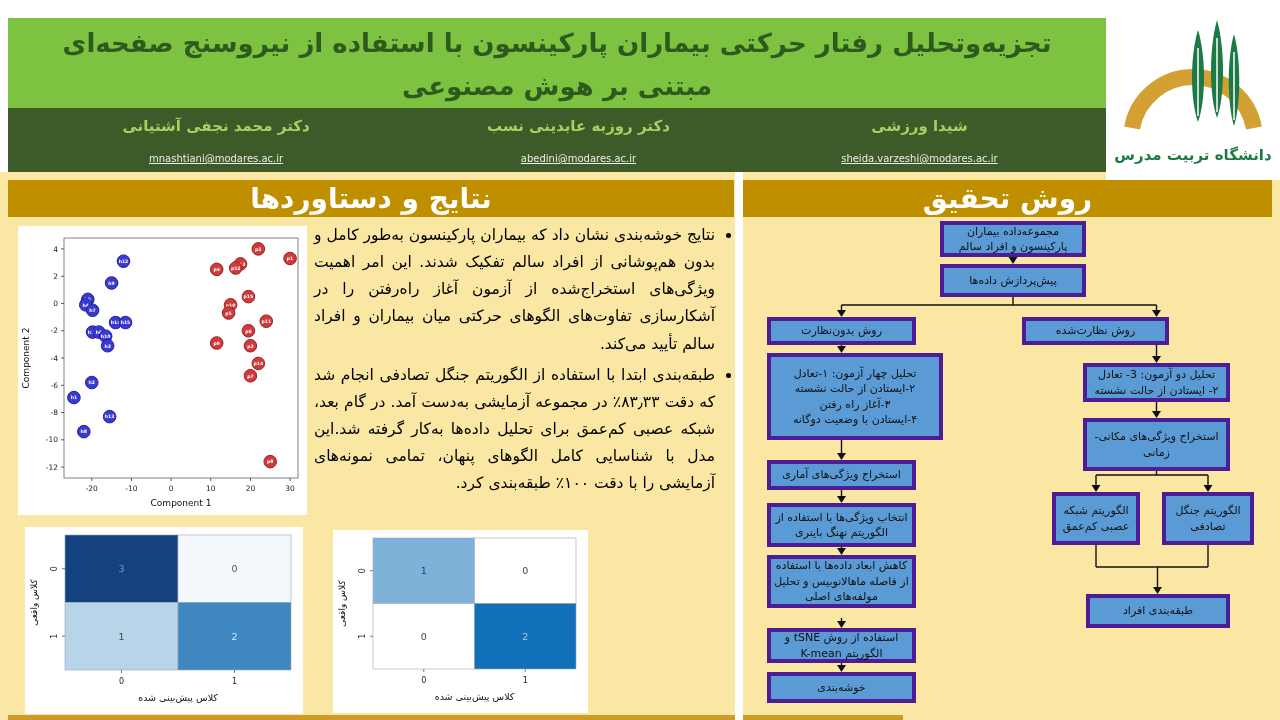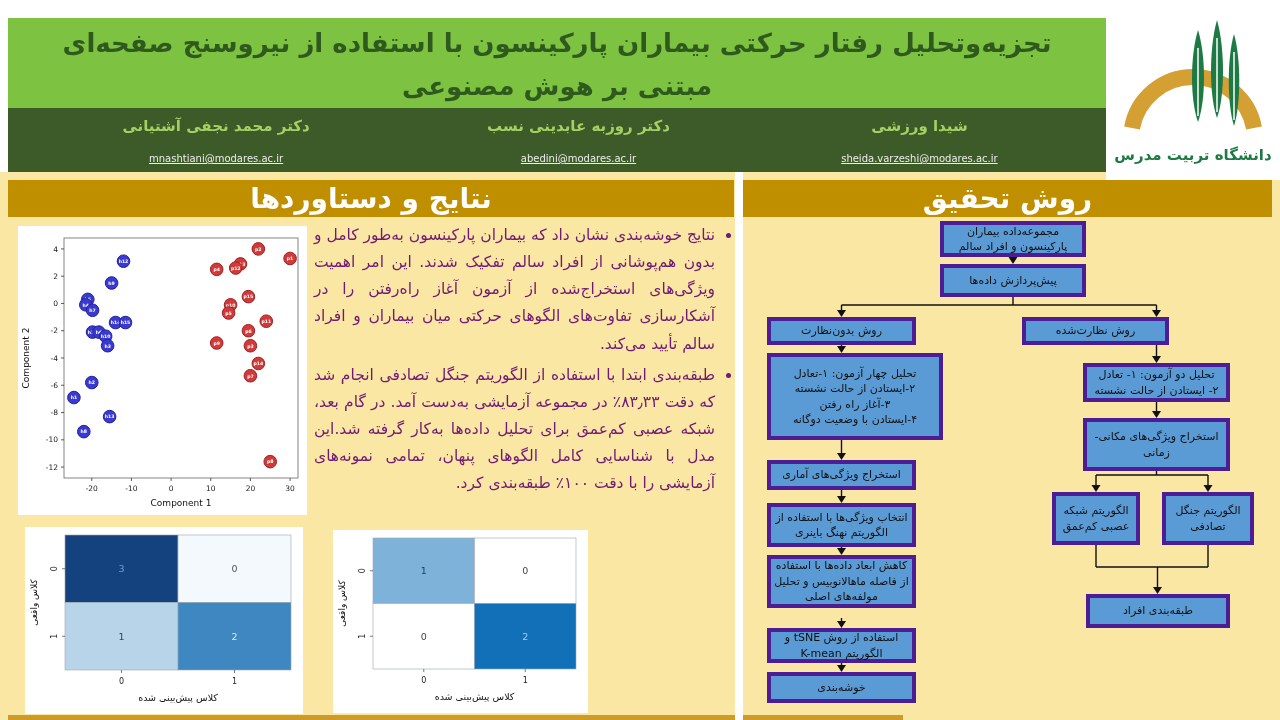--- a/index.html
+++ b/index.html
@@ -18,21 +18,21 @@
   .author-email{color:#EDEDED;font-size:10px;text-decoration:underline;cursor:pointer;}
   .section-h{background:#BF8F00;color:#ffffff;font-weight:bold;font-size:28px;display:flex;align-items:center;justify-content:center;direction:rtl;}
   .sec-left{left:8px;top:180px;width:726px;height:37px;}
   .sec-right{left:743px;top:180px;width:529px;height:37px;}
   .fig{background:#ffffff;}
   .fig-scatter{left:18px;top:226px;width:289px;height:289px;}
   .fig-m1{left:25px;top:527px;width:278px;height:187px;}
   .fig-m2{left:333px;top:530px;width:255px;height:183px;}
   .bullets{left:314px;top:222px;width:419px;height:300px;direction:rtl;}
   .bullets ul{margin:0;padding:0 18px 0 0;list-style-type:disc;}
-  .bullets li{font-size:15.5px;line-height:1.75;color:#701a75;text-align:justify;margin-bottom:4px;}
+  .bullets li{font-size:15.5px;line-height:1.75;color:#000000;text-align:justify;margin-bottom:4px;}
   .flowbox{position:absolute;box-sizing:border-box;background:#5B9BD5;border:4px solid #4c1d95;display:flex;align-items:center;justify-content:center;text-align:center;direction:rtl;white-space:pre-line;font-size:11px;line-height:1.4;color:#101010;padding:1px 2px;}
   .flow-connectors{left:740px;top:215px;width:540px;height:500px;}
   .strip{background:#CE9A28;height:5px;top:715px;}
   .strip1{left:8px;width:727px;}
   .strip2{left:743px;width:160px;}
   svg text{font-family:"DejaVu Sans", sans-serif;}
 </style>
 </head>
 <body>
 
@@ -276,21 +276,21 @@
   <div class="flowbox" style="left:767px;top:460px;width:149px;height:30px;">استخراج ویژگی‌های آماری</div>
   <div class="flowbox" style="left:767px;top:503px;width:149px;height:44px;">انتخاب ویژگی‌ها با استفاده از
 الگوریتم نهنگ باینری</div>
   <div class="flowbox" style="left:767px;top:555px;width:149px;height:53px;">کاهش ابعاد داده‌ها با استفاده
 از فاصله ماهالانوبیس و تحلیل
 مولفه‌های اصلی</div>
   <div class="flowbox" style="left:767px;top:628px;width:149px;height:35px;">استفاده از روش tSNE و
 الگوریتم K-mean</div>
   <div class="flowbox" style="left:767px;top:672px;width:149px;height:31px;">خوشه‌بندی</div>
   <div class="flowbox" style="left:1022px;top:317px;width:147px;height:28px;">روش نظارت‌شده</div>
-  <div class="flowbox" style="left:1083px;top:363px;width:147px;height:39px;">تحلیل دو آزمون: ۱- تعادل
+  <div class="flowbox" style="left:1083px;top:363px;width:147px;height:39px;">تحلیل دو آزمون: 3- تعادل
 ۲- ایستادن از حالت نشسته</div>
   <div class="flowbox" style="left:1083px;top:418px;width:147px;height:53px;">استخراج ویژگی‌های مکانی-
 زمانی</div>
   <div class="flowbox" style="left:1052px;top:492px;width:88px;height:53px;">الگوریتم شبکه
 عصبی کم‌عمق</div>
   <div class="flowbox" style="left:1162px;top:492px;width:92px;height:53px;">الگوریتم جنگل
 تصادفی</div>
   <div class="flowbox" style="left:1086px;top:594px;width:144px;height:34px;">طبقه‌بندی افراد</div>
 
   <div class="abs strip strip1"></div>

